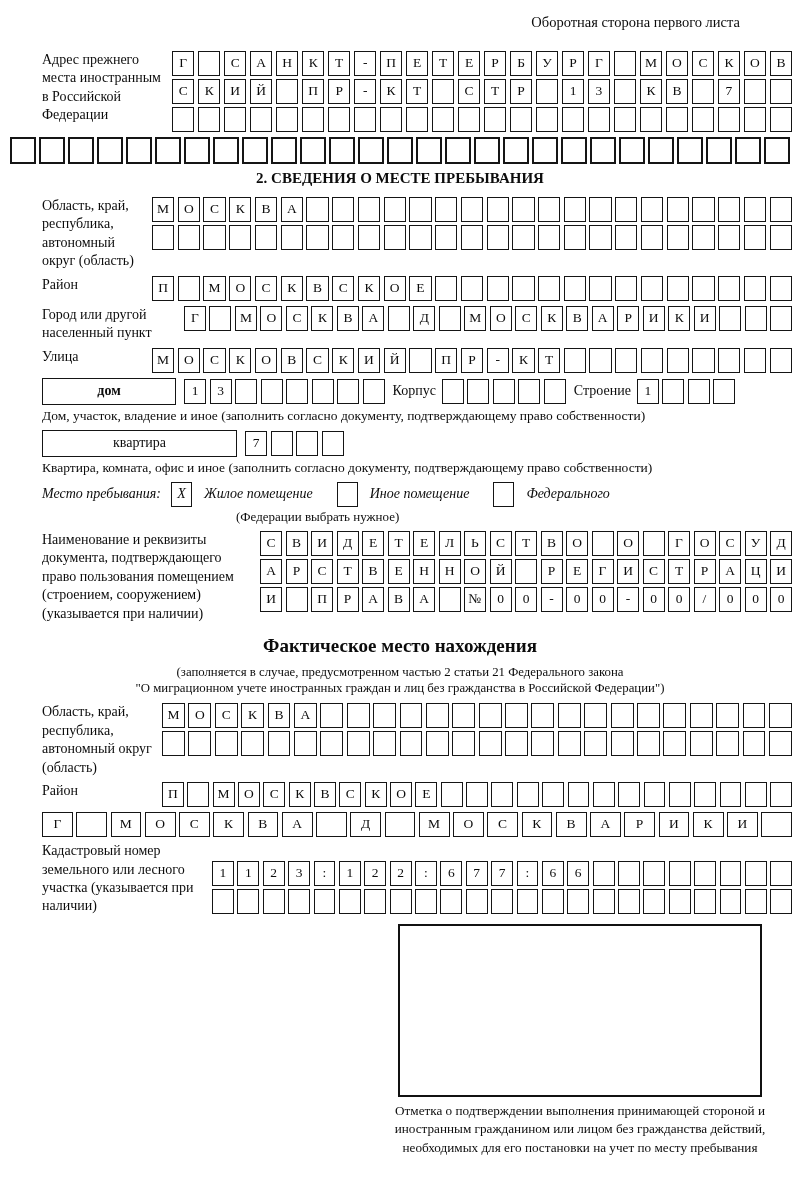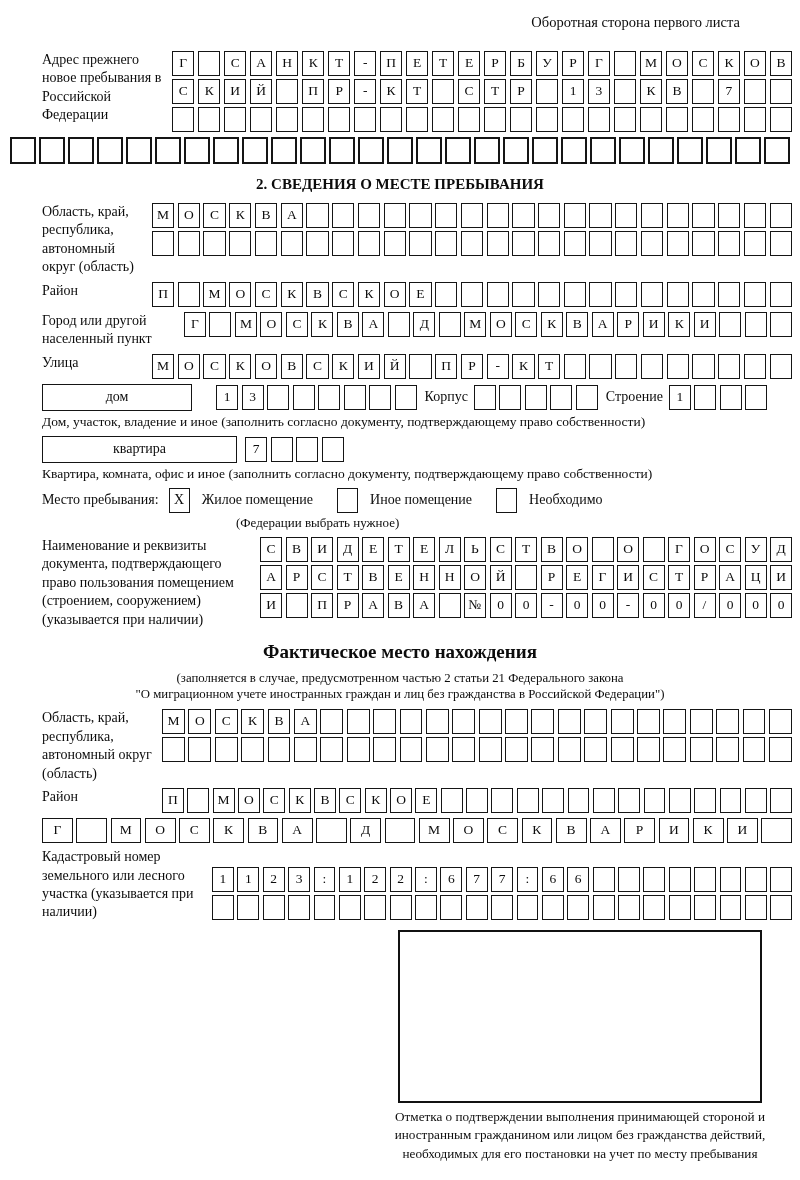--- a/index.html
+++ b/index.html
@@ -24,35 +24,35 @@
     flex:1 1 0; height:25px; border:1.6px solid #151515;
     font-size:13.5px; line-height:21px; text-align:center; background:#fff;
   }
   .cells-fixed { flex:0 0 auto; }
   .cells-fixed .cell { flex:0 0 22px; }
   .fullrow { padding:0 2px; margin:4px 0 3px 0; }
   .fullrow .cell { border-width:2px; height:27px; }
 
   .note-center { text-align:center; font-size:12.5px; margin:3px 0 2px 0; }
   .note-left { font-size:13.5px; padding-left:34px; margin:2px 0 6px 0; }
-  .sec-title { text-align:center; font-weight:bold; font-size:15px; margin:12px 0 10px 0; }
+  .sec-title { text-align:center; font-weight:bold; font-size:15px; margin:6px 0 10px 0; }
   .sub-title { text-align:center; font-weight:bold; font-size:19px; margin:12px 0 8px 0; }
 
   
   .inline-row { display:flex; align-items:center; padding-left:34px; margin-bottom:3px; }
   .bigbox {
     border:1.6px solid #151515; height:27px; line-height:24px;
     text-align:center; font-size:14px; flex:0 0 auto;
   }
-  .bb-dom { width:150px; margin-right:24px; }
+  .bb-dom { width:134px; margin-right:8px;font-weight:bold; }
   .bb-kv  { width:195px; margin-right:8px; }
   .hlabel { font-size:14px; padding:0 6px 0 8px; flex:0 0 auto; }
 
   
-  .stay-row { display:flex; align-items:center; padding-left:34px; margin:6px 0 2px 0; font-size:14px; }
+  .stay-row { display:flex; align-items:center; padding-left:34px; margin:6px 0 2px 0; font-size:14px;font-style:italic; }
   .chk {
     width:21px; height:25px; border:1.8px solid #151515; margin:0 12px 0 10px;
     text-align:center; line-height:22px; font-size:14px; flex:0 0 auto;
   }
   .opt { margin-right:14px; }
   .stay-note { font-size:13px; padding-left:228px; margin-bottom:6px; }
 
   .actual-note { text-align:center; font-size:12.8px; margin:1px 0; }
 
   .cad .stack { margin-top:19px; }
@@ -68,21 +68,21 @@
   }
 </style>
 </head>
 <body>
 
 <div class="page">
 
   <div class="corner-note">Оборотная сторона первого листа</div>
 
   <div class="field">
-    <div class="flabel w130">Адрес прежнего новое пребывания в Российской Федерации</div>
+    <div class="flabel w130">Адрес прежнего места иностранным в Российской Федерации</div>
     <div class="stack">
       <div class="cells">
           <span class="cell">Г</span>
           <span class="cell"></span>
           <span class="cell">С</span>
           <span class="cell">А</span>
           <span class="cell">Н</span>
           <span class="cell">К</span>
           <span class="cell">Т</span>
           <span class="cell">-</span>
@@ -388,21 +388,21 @@
   </div>
   <div class="note-left">Квартира, комната, офис и иное (заполнить согласно документу, подтверждающему право собственности)</div>
 
   <div class="stay-row">
     <span>Место пребывания:</span>
     <span class="chk">X</span>
     <span class="opt">Жилое помещение</span>
     <span class="chk"></span>
     <span class="opt">Иное помещение</span>
     <span class="chk"></span>
-    <span class="opt">Необходимо</span>
+    <span class="opt">Федерального</span>
   </div>
   <div class="stay-note">(Федерации выбрать нужное)</div>
 
   <div class="field">
     <div class="flabel w218">Наименование и реквизиты документа, подтверждающего право пользования помещением (строением, сооружением) (указывается при наличии)</div>
     <div class="stack">
       <div class="cells">
           <span class="cell">С</span>
           <span class="cell">В</span>
           <span class="cell">И</span>

